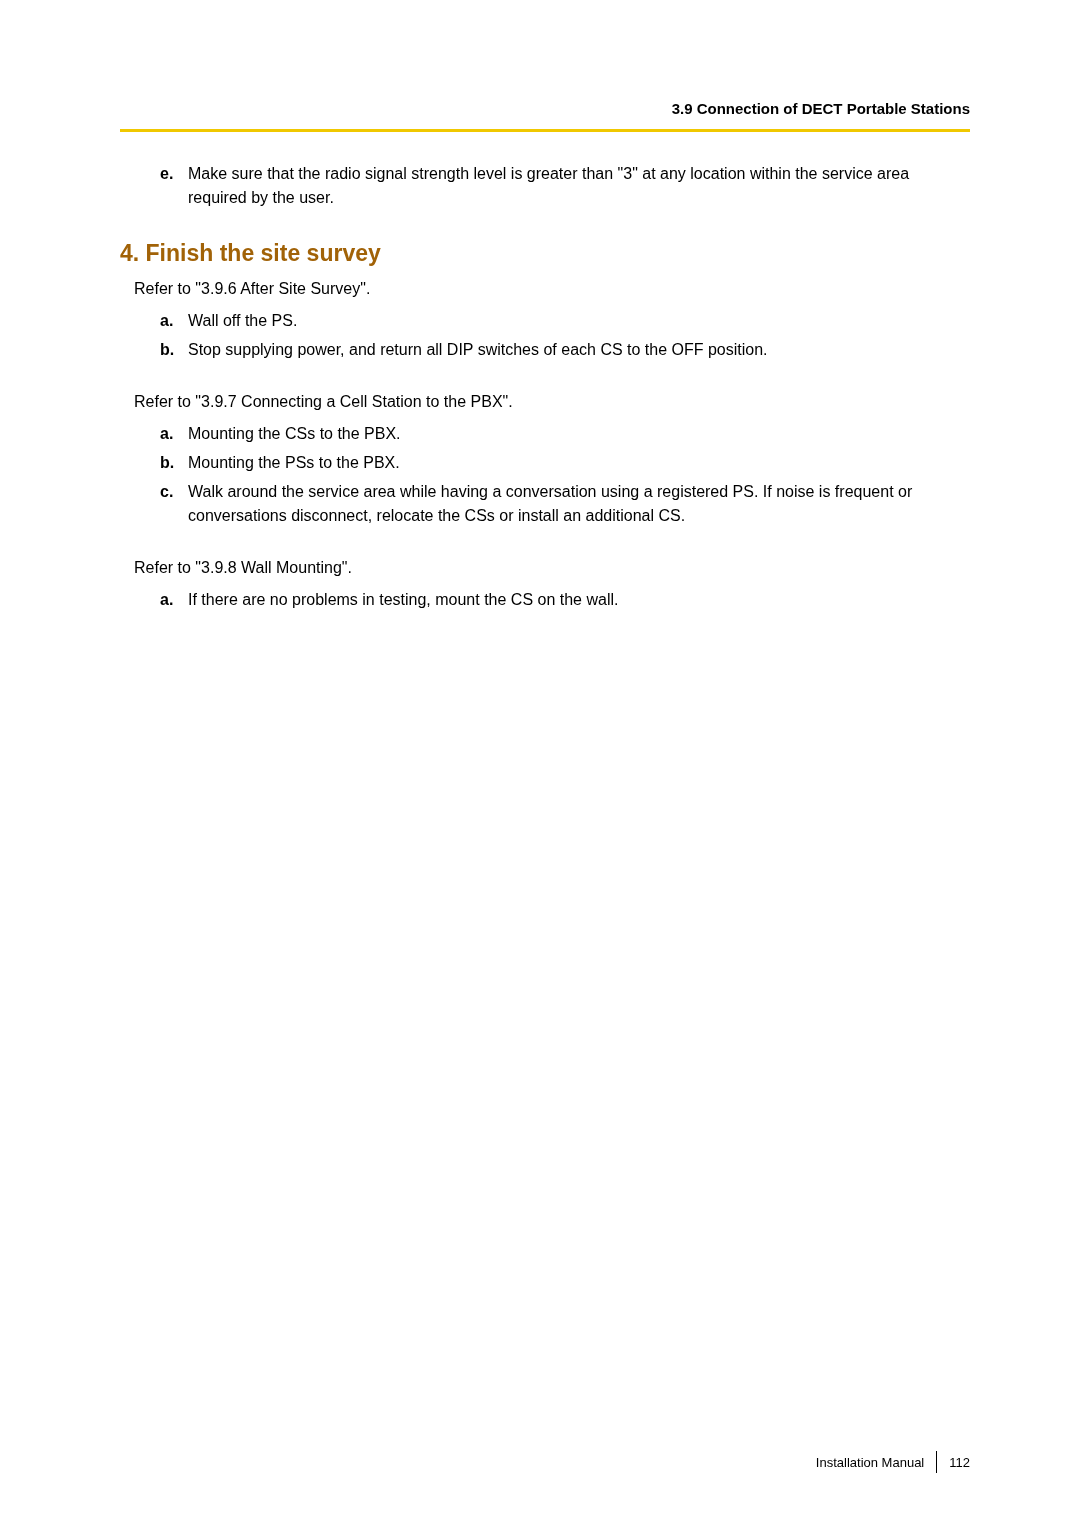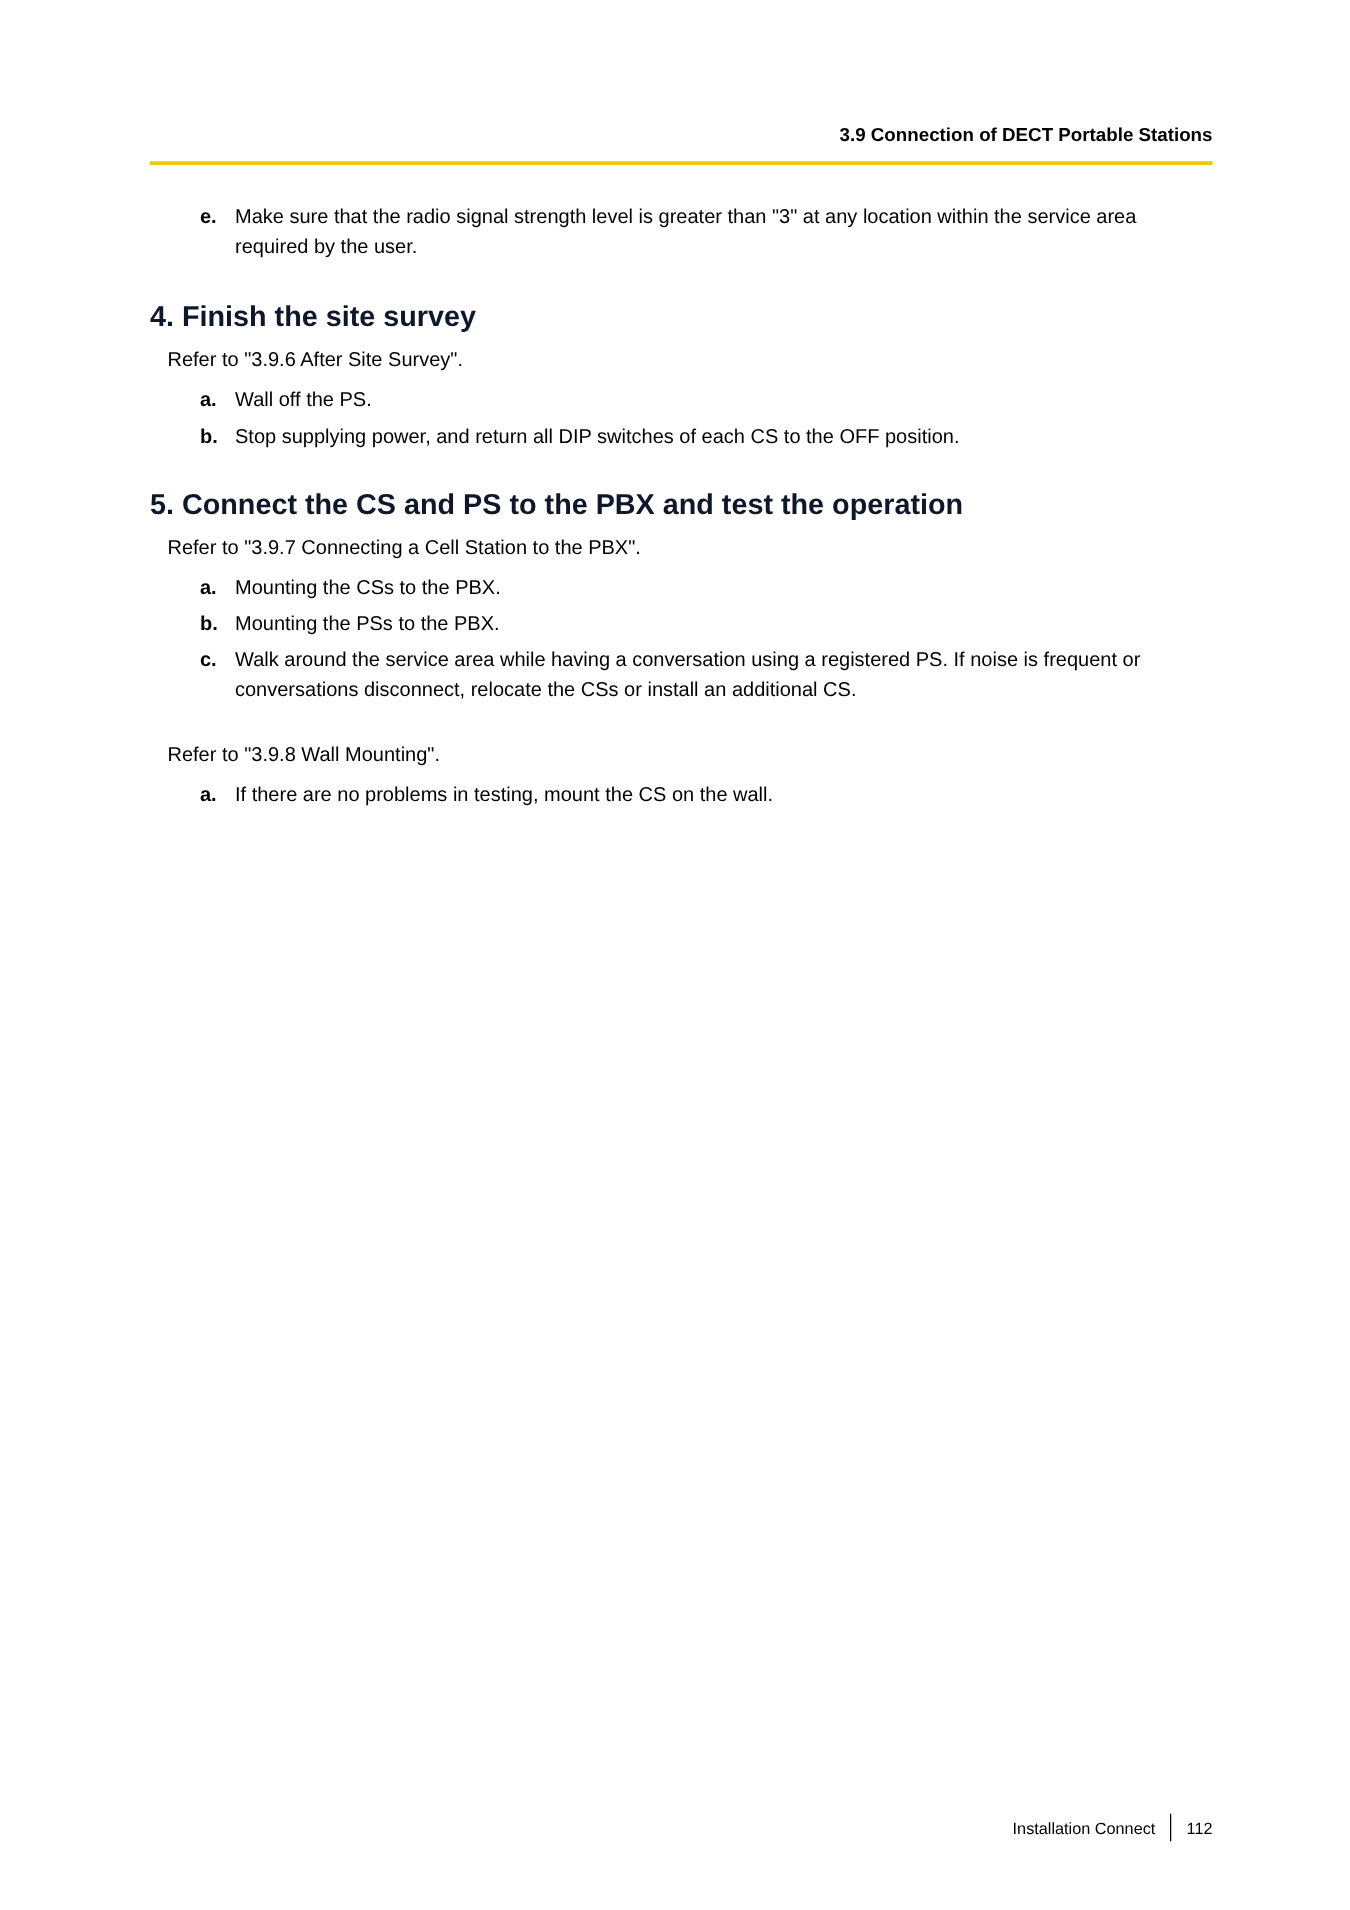--- a/index.html
+++ b/index.html
@@ -37,21 +37,21 @@
     }
     .continued-item .sub-list {
       margin: 0;
     }
     .section {
       margin-bottom: 28px;
     }
     .section-title {
       font-size: 23px;
       font-weight: bold;
-      color: #0f172a;
+      color: #a16207;
       margin-bottom: 10px;
     }
     .refer-text {
       font-size: 16px;
       color: #000;
       margin: 0 0 8px 14px;
       line-height: 1.5;
     }
     .sub-list {
       list-style: none;
@@ -116,21 +116,20 @@
         <span class="sub-text">Wall off the PS.</span>
       </li>
       <li>
         <span class="sub-marker">b.</span>
         <span class="sub-text">Stop supplying power, and return all DIP switches of each CS to the OFF position.</span>
       </li>
     </ol>
   </div>
 
   <div class="section">
-    <h2 class="section-title">5. Connect the CS and PS to the PBX and test the operation</h2>
     <p class="refer-text">Refer to "3.9.7 Connecting a Cell Station to the PBX".</p>
     <ol class="sub-list">
       <li>
         <span class="sub-marker">a.</span>
         <span class="sub-text">Mounting the CSs to the PBX.</span>
       </li>
       <li>
         <span class="sub-marker">b.</span>
         <span class="sub-text">Mounting the PSs to the PBX.</span>
       </li>
@@ -145,18 +144,18 @@
     <p class="refer-text">Refer to "3.9.8 Wall Mounting".</p>
     <ol class="sub-list">
       <li>
         <span class="sub-marker">a.</span>
         <span class="sub-text">If there are no problems in testing, mount the CS on the wall.</span>
       </li>
     </ol>
   </div>
 
   <div class="footer">
-    <span>Installation Connect</span>
+    <span>Installation Manual</span>
     <span class="footer-divider"></span>
     <span>112</span>
   </div>
 
 </div>
 
 </body></html>

